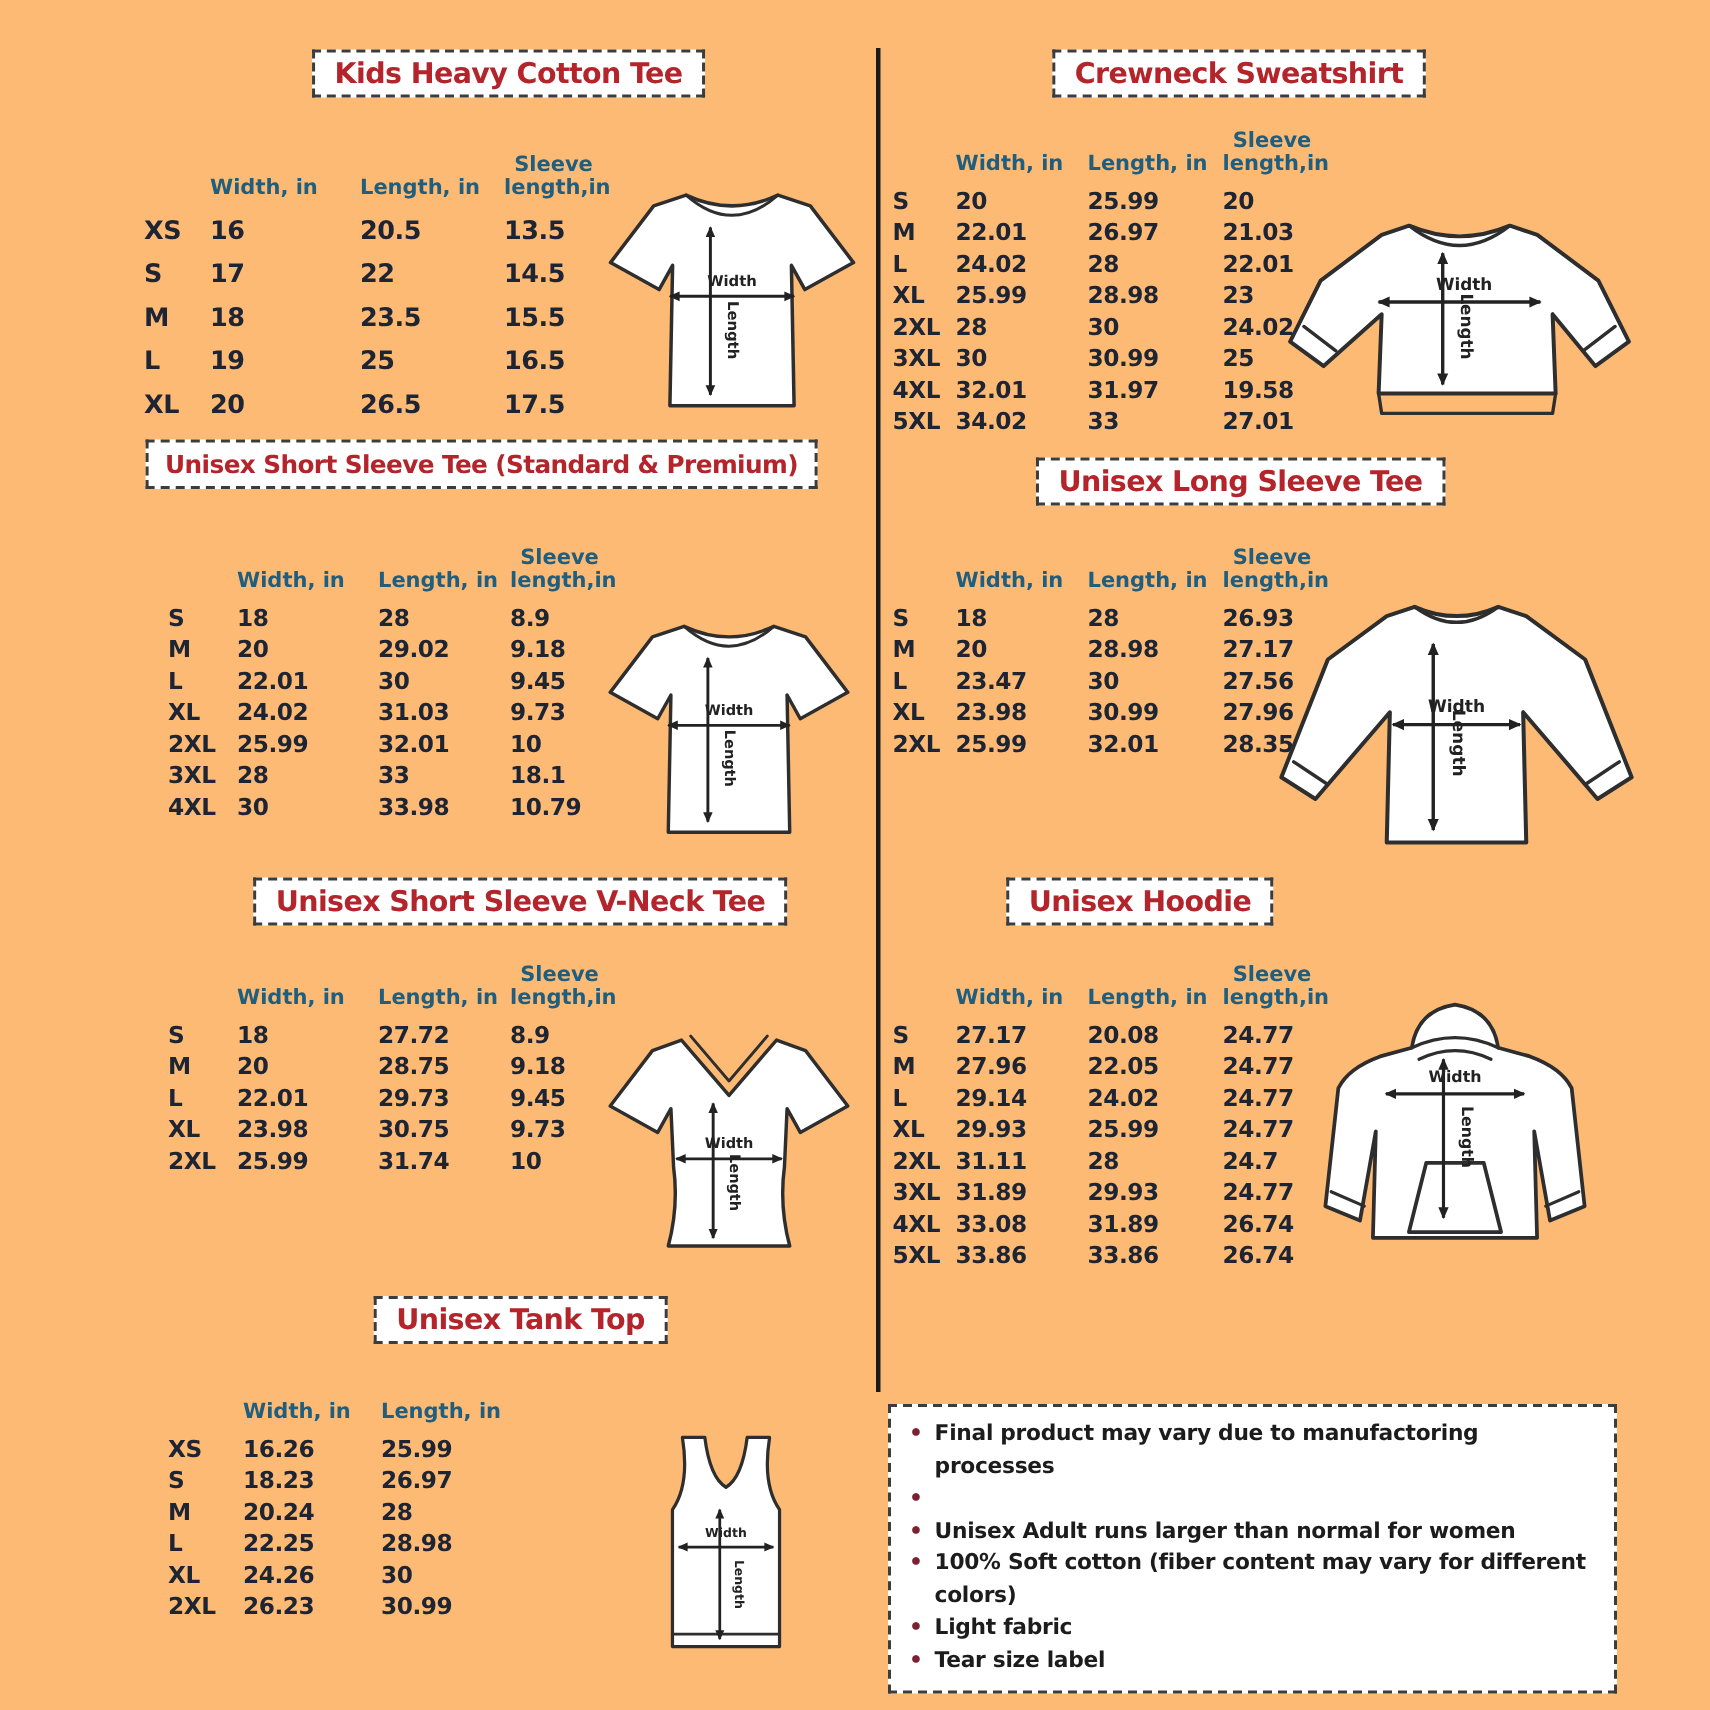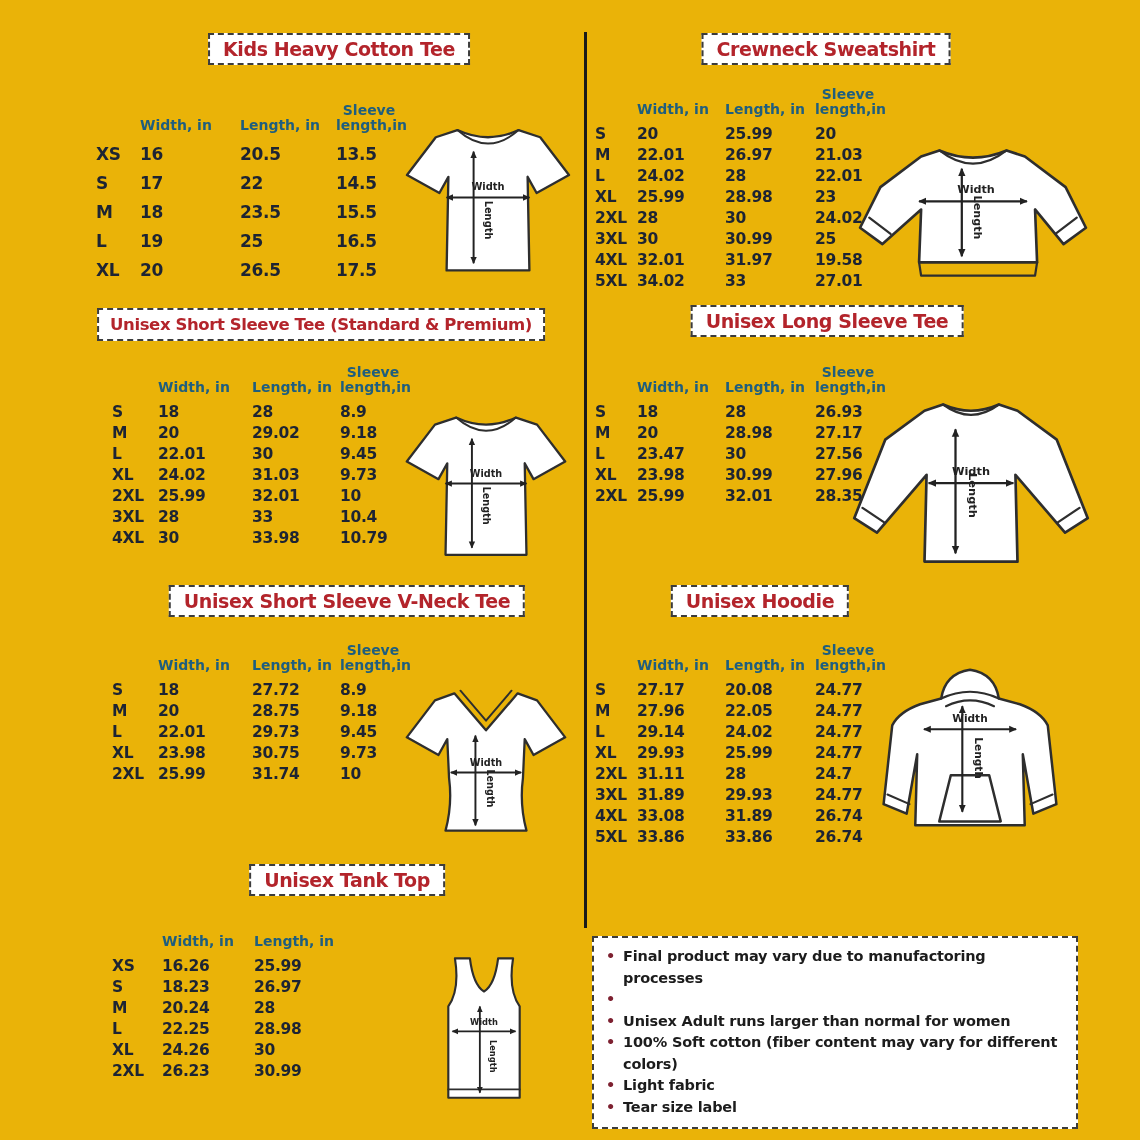--- a/index.html
+++ b/index.html
@@ -1,16 +1,16 @@
 <!DOCTYPE html>
 <html><head>
 <meta charset="utf-8">
 <style>
   html,body{margin:0;padding:0;background:#fff;}
-  #page{position:relative;width:1140px;height:1140px;background:#eab308;
+  #page{position:relative;width:1140px;height:1140px;background:#fdba74;
         font-family:"DejaVu Sans","Liberation Sans",sans-serif;overflow:hidden;}
 
   .divider{position:absolute;background:#1a1a1a;}
 
   .title-box{position:absolute;transform:translateX(-50%);border:2px dashed #3c3c3c;
              background:#fff;color:#b3242b;font-weight:700;font-size:19px;
              letter-spacing:-0.4px;padding:3px 13px;white-space:nowrap;}
   .title-box.small{font-size:16.5px;padding:5px 11px;}
 
   .size-table{position:absolute;display:grid;color:#1d2433;}
@@ -137,21 +137,21 @@
         <path class="detail" d="M13,86 L34,102"></path>
         <line class="arrow" x1="62" y1="70" x2="168" y2="70" marker-start="url(#ah)" marker-end="url(#ah)"></line>
         <text class="al" x="118" y="62" text-anchor="middle">Width</text>
         <line class="arrow" x1="104" y1="38" x2="104" y2="124" marker-start="url(#ah)" marker-end="url(#ah)"></line>
         <text class="al" x="116" y="86" text-anchor="middle" transform="rotate(90 116 86)">Length</text>
       </svg>
     </div>
   </div>
 
   <div>
-    <div class="title-box small" style="left:321px;top:308px">Unisex Short Sleeve Tee (Standard &amp; Premium)</div>
+    <div class="title-box small" style="left:321px;top:293px">Unisex Short Sleeve Tee (Standard &amp; Premium)</div>
     <div class="size-table" style="left:112px;top:356px;grid-template-columns:46px 94px 88px 86px;grid-template-rows:46px repeat(7,21px)">
       <div class="h"></div>
       <div class="h">Width, in</div>
       <div class="h">Length, in</div>
       <div class="h sleeve">Sleeve length,in</div>
       <div class="cell">S</div>
         <div class="cell">18</div>
         <div class="cell">28</div>
         <div class="cell">8.9</div>
       <div class="cell">M</div>
@@ -166,21 +166,21 @@
         <div class="cell">24.02</div>
         <div class="cell">31.03</div>
         <div class="cell">9.73</div>
       <div class="cell">2XL</div>
         <div class="cell">25.99</div>
         <div class="cell">32.01</div>
         <div class="cell">10</div>
       <div class="cell">3XL</div>
         <div class="cell">28</div>
         <div class="cell">33</div>
-        <div class="cell">10.4</div>
+        <div class="cell">18.1</div>
       <div class="cell">4XL</div>
         <div class="cell">30</div>
         <div class="cell">33.98</div>
         <div class="cell">10.79</div>
     </div>
     <div class="illus" style="left:398px;top:398px;width:176px;height:172px">
       <svg viewBox="0 0 200 195">
         <path class="garment" d="M66,22 Q100,38 134,22 L158,30 L190,72 L154,92 L144,74 L146,178 L54,178 L56,74 L46,92 L10,72 L42,30 Z"></path>
         <path class="detail" d="M66,22 Q100,52 134,22"></path>
         <line class="arrow" x1="54" y1="97" x2="146" y2="97" marker-start="url(#ah)" marker-end="url(#ah)"></line>

